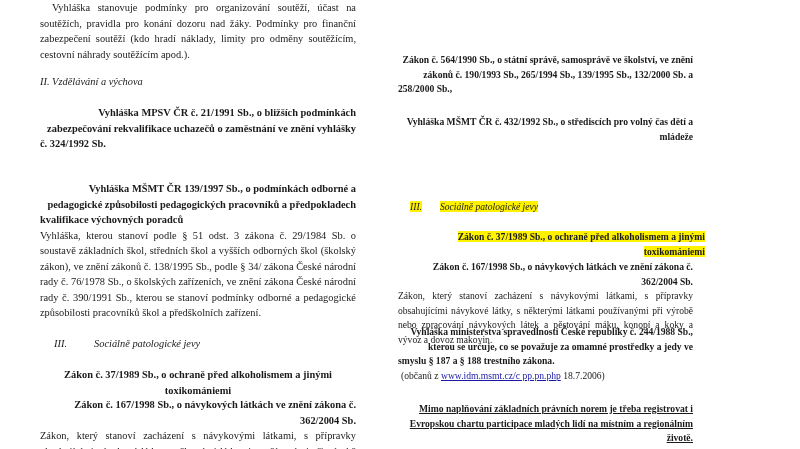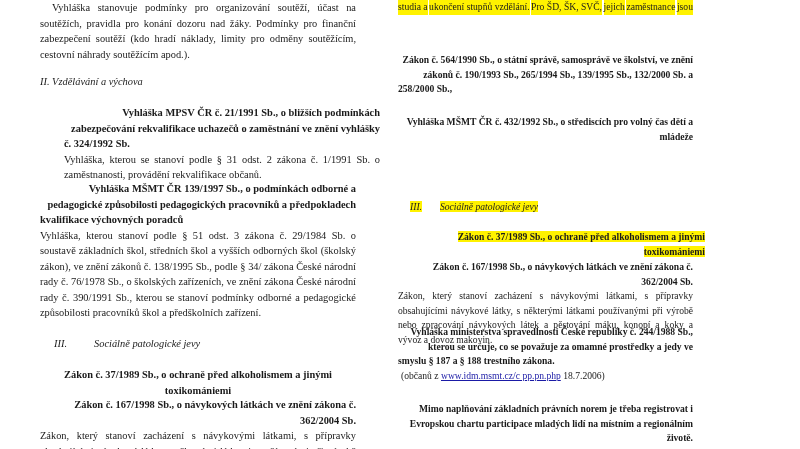--- a/index.html
+++ b/index.html
@@ -25,23 +25,22 @@
 </style>
 </head>
 <body>
 
 <div class="page left">
   <div class="col">
     <div class="blk just indent" style="top:0px;">Vyhláška stanovuje podmínky pro organizování soutěží, účast na soutěžích, pravidla pro konání dozoru nad žáky. Podmínky pro finanční zabezpečení soutěží (kdo hradí náklady, limity pro odměny soutěžícím, cestovní náhrady soutěžícím apod.).</div>
 
     <div class="blk i" style="top:74px;">II. Vzdělávání a výchova</div>
 
-    <div class="blk" style="top:105px;margin-left:24px;">
+    <div class="blk" style="top:105px;">
       <div class="b just">Vyhláška MPSV ČR č. 21/1991 Sb., o bližších podmínkách zabezpečování rekvalifikace uchazečů o zaměstnání ve znění vyhlášky č. 324/1992 Sb.</div>
-      <div class="just">Vyhláška, kterou se stanoví podle § 31 odst. 2 zákona č. 1/1991 Sb. o zaměstnanosti, provádění rekvalifikace občanů.</div>
     </div>
 
     <div class="blk" style="top:181px;font-family:Liberation Serif, serif;">
       <div class="b just">Vyhláška MŠMT ČR 139/1997 Sb., o podmínkách odborné a pedagogické způsobilosti pedagogických pracovníků a předpokladech kvalifikace výchovných poradců</div>
       <div class="just">Vyhláška, kterou stanoví podle § 51 odst. 3 zákona č. 29/1984 Sb. o soustavě základních škol, středních škol a vyšších odborných škol (školský zákon), ve znění zákonů č. 138/1995 Sb., podle § 34/ zákona České národní rady č. 76/1978 Sb., o školských zařízeních, ve znění zákona České národní rady č. 390/1991 Sb., kterou se stanoví podmínky odborné a pedagogické způsobilosti pracovníků škol a předškolních zařízení.</div>
     </div>
 
     <div class="blk i" style="top:336px; left:14px;">
       <span class="heading-roman">III.</span><span>Sociálně patologické jevy</span>
     </div>
@@ -51,28 +50,20 @@
     <div class="blk" style="top:397px;">
       <div class="b">Zákon č. 167/1998 Sb., o návykových látkách ve znění zákona č. 362/2004 Sb.</div>
       <div class="just">Zákon, který stanoví zacházení s návykovými látkami, s přípravky obsahujícími návykové látky, s některými látkami používanými při výrobě nebo zpracování návykových látek a pěstování máku, konopí a koky a vývoz a dovoz makovin.</div>
     </div>
   </div>
 </div>
 
 <div class="page right">
   <div class="col">
     <div class="blk" style="top:0px;">
-      <div style="display:flex; justify-content:space-between;">
-        <span class="hl">studia a</span>
-        <span class="hl">ukončení stupňů vzdělání.</span>
-        <span class="hl">Pro ŠD, ŠK, SVČ,</span>
-        <span class="hl">jejich</span>
-        <span class="hl">zaměstnance</span>
-        <span class="hl">jsou</span>
-      </div>
     </div>
 
     <div class="blk" style="top:41px;margin-top:12px;">
       <div class="b just">Zákon č. 564/1990 Sb., o státní správě, samosprávě ve školství, ve znění zákonů č. 190/1993 Sb., 265/1994 Sb., 139/1995 Sb., 132/2000 Sb. a 258/2000 Sb.,</div>
     </div>
 
     <div class="blk" style="top:115px;">
       <div class="b">Vyhláška MŠMT ČR č. 432/1992 Sb., o střediscích pro volný čas dětí a mládeže</div>
     </div>
 
@@ -88,15 +79,15 @@
       <div class="b">Zákon č. 167/1998 Sb., o návykových látkách ve znění zákona č. 362/2004 Sb.</div>
       <div class="just">Zákon, který stanoví zacházení s návykovými látkami, s přípravky obsahujícími návykové látky, s některými látkami používanými při výrobě nebo zpracování návykových látek a pěstování máku, konopí a koky a vývoz  a dovoz makovin.</div>
     </div>
 
     <div class="blk b just" style="top:325px;">Vyhláška ministerstva spravedlnosti České republiky č. 244/1988 Sb., kterou se určuje, co se považuje za omamné prostředky a jedy ve smyslu § 187 a § 188 trestního zákona.</div>
 
     <div class="blk" style="top:369px; left:3px;">
       <span>(občanů z </span><a class="link" href="#">www.idm.msmt.cz/c pp.pn.php</a><span> 18.7.2006)</span>
     </div>
 
-    <div class="blk b indent" style="top:402px;">Mimo naplňování základních právních norem je třeba registrovat i Evropskou chartu participace mladých lidí na místním a regionálním životě.</div>
+    <div class="blk b indent" style="top:402px;text-decoration:underline;">Mimo naplňování základních právních norem je třeba registrovat i Evropskou chartu participace mladých lidí na místním a regionálním životě.</div>
   </div>
 </div>
 
 </body></html>

